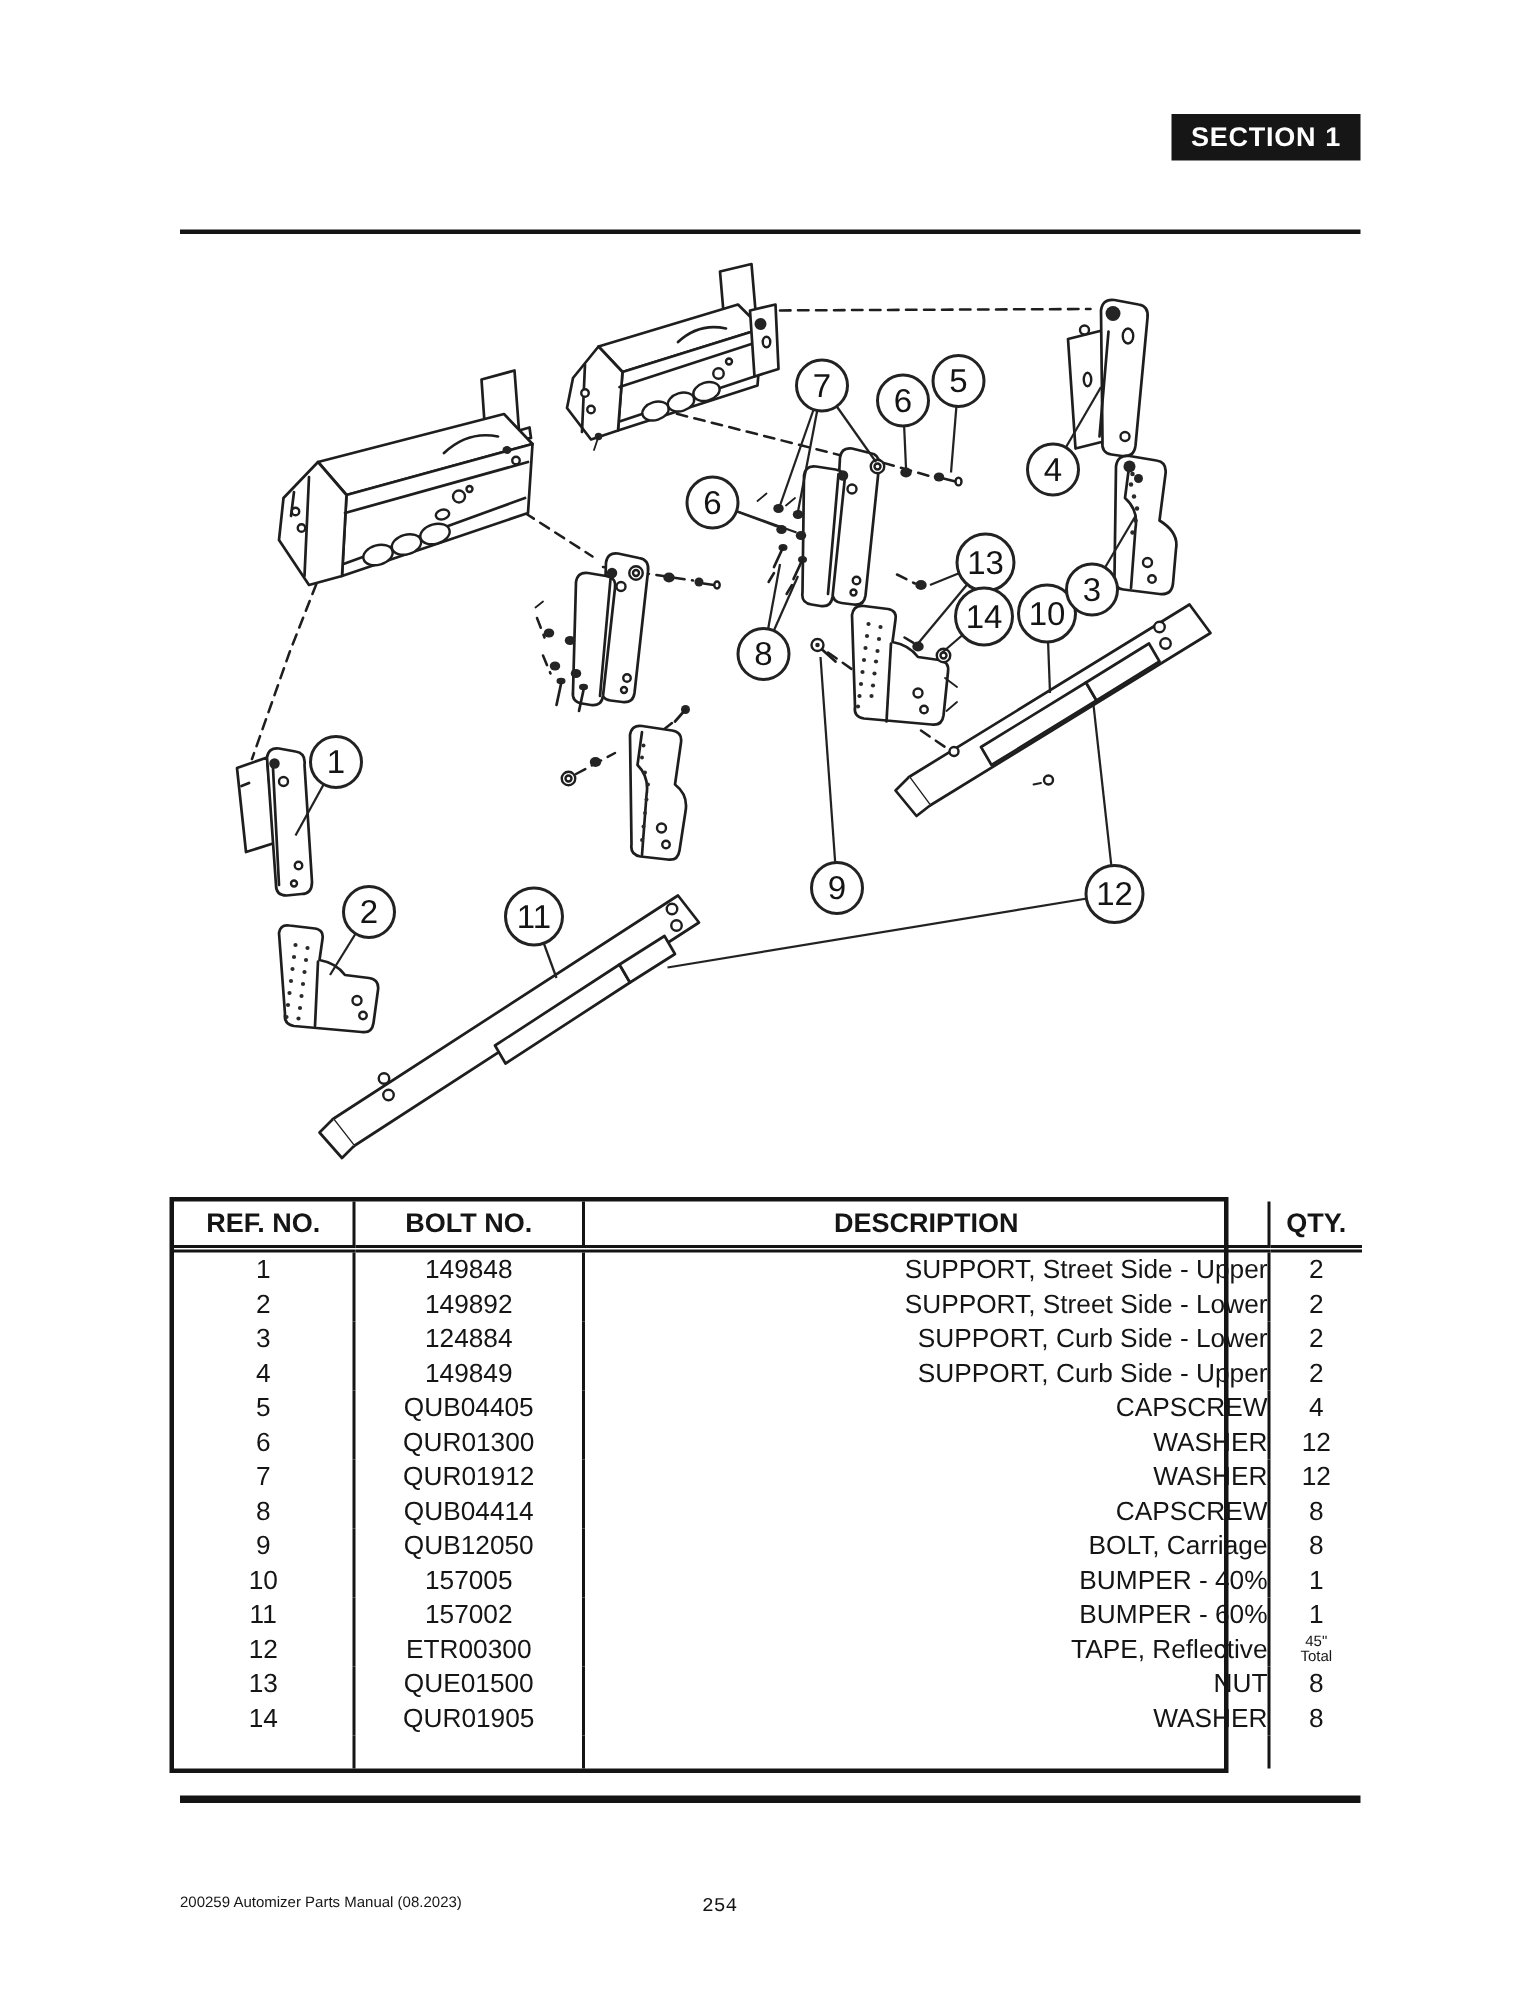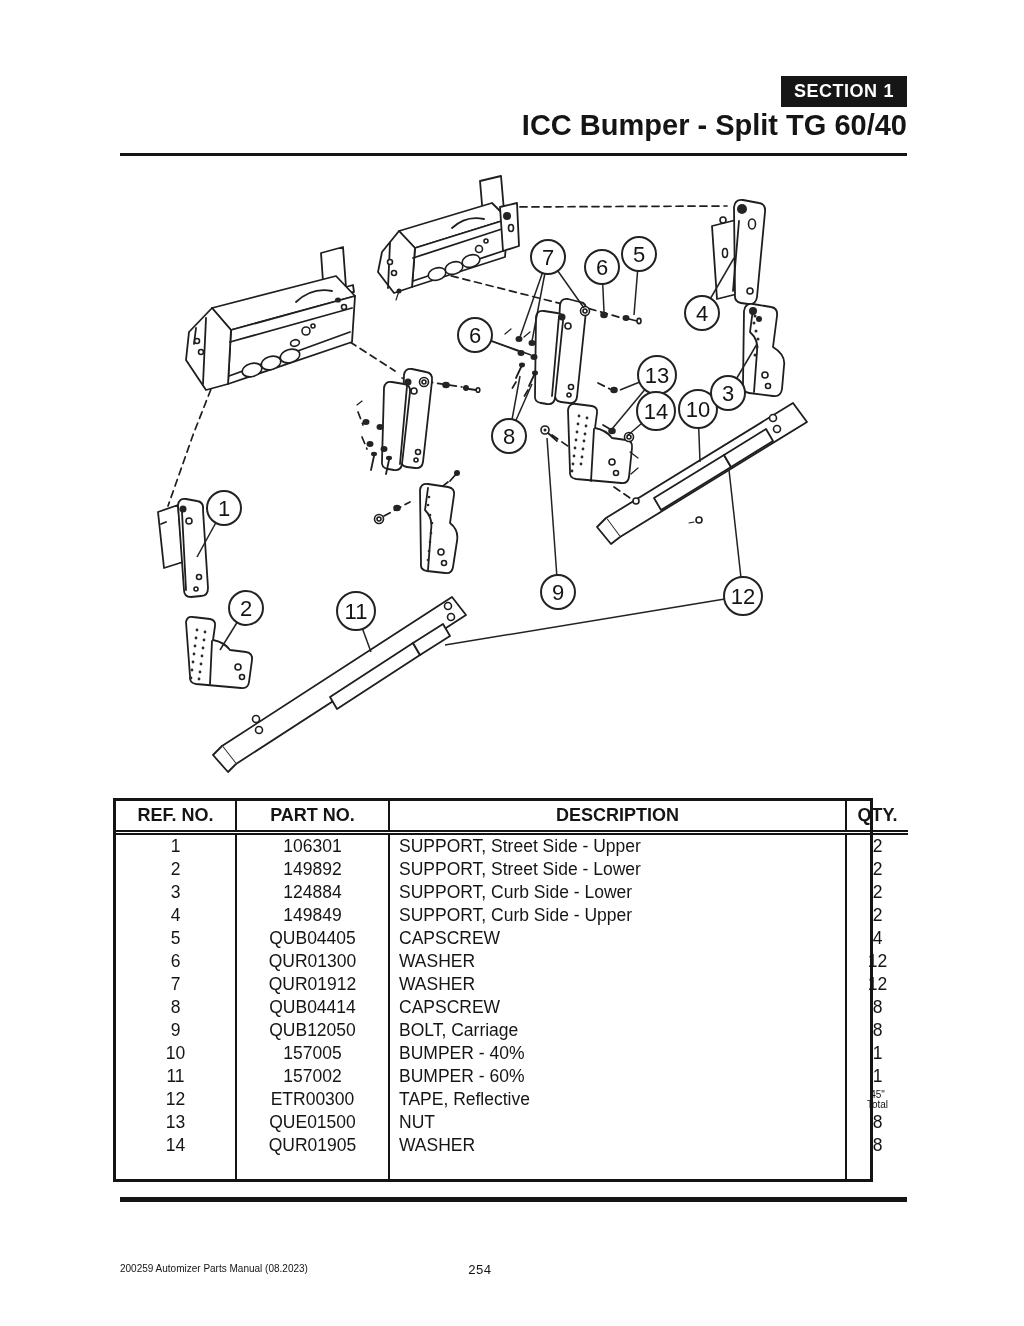--- a/index.html
+++ b/index.html
@@ -17,45 +17,44 @@
   .thin{stroke:#1e1e1e;stroke-width:1.2;fill:none;stroke-linecap:round;}
   .plate{stroke:#1e1e1e;stroke-width:1.8;fill:#ffffff;stroke-linejoin:round;}
   .dash{stroke:#1e1e1e;stroke-width:1.7;fill:none;stroke-dasharray:7 5;stroke-linecap:round;}
   .dark{fill:#242424;stroke:none;}
   .ring{stroke:#1e1e1e;stroke-width:1.6;fill:#ffffff;}
   .dot{fill:#2a2a2a;stroke:none;}
   .leader{stroke:#222;stroke-width:1.5;fill:none;}
   .co-circle{fill:#ffffff;stroke:#222;stroke-width:2;}
   .co-text{font-family:"Liberation Sans",sans-serif;font-size:22px;fill:#141414;text-anchor:middle;}
   
-  .table-wrap{position:absolute;left:113px;top:798px;width:760px;border:3px solid #141414;box-sizing:border-box;}
+  .table-wrap{position:absolute;left:113px;top:798px;width:706px;border:3px solid #141414;box-sizing:border-box;}
   table.parts{border-collapse:collapse;width:100%;table-layout:fixed;}
   table.parts th{font-size:18px;font-weight:bold;height:29px;border-bottom:5px double #141414;
         border-right:2px solid #141414;padding:0;}
   table.parts th:last-child,table.parts td:last-child{border-right:none;margin-top:44px;}
   table.parts td{font-size:17.5px;height:23px;line-height:23px;border-right:2px solid #141414;
         padding:0;text-align:center;white-space:nowrap;overflow:hidden;}
-  table.parts td.c-desc{text-align:left;padding-left:9px;}
+  table.parts td.c-desc{text-align:right;padding-left:9px;}
   table.parts tr.filler td{height:22px;}
   .qty-small{font-size:10px;line-height:10px;font-weight:normal;}
   
   .bottom-rule{position:absolute;left:120px;top:1197px;width:787px;height:5px;background:#141414;}
   .footer-left{position:absolute;left:120px;top:1263px;font-size:10px;}
   .footer-page{position:absolute;left:468px;top:1263px;font-size:13px;font-family:Liberation Mono, monospace;}
 </style>
 </head>
 <body>
 
 <div class="page">
 
   <div class="section-box">
     <span>SECTION</span>
     <span>1</span>
   </div>
-  <div class="doc-title">ICC Bumper - Split TG 60/40</div>
   <div class="title-rule"></div>
 
   <svg class="diagram-svg" viewBox="0 0 1024 1326">
 
     <g>
       <path class="dash" d="M508,207 L727,206"></path>
       <path class="dash" d="M428,270 L578,308"></path>
       <path class="dash" d="M350,342 L395,371"></path>
       <path class="dash" d="M224,356 L193,435 L168,506"></path>
       <path class="dash" d="M402,378 L462,387"></path>
@@ -381,29 +380,29 @@
     <table class="parts">
       <colgroup>
           <col style="width:120px">
           <col style="width:153px">
           <col style="width:457px">
           <col style="width:62px">
         </colgroup>
       <thead>
         <tr>
           <th>REF. NO.</th>
-          <th>PART NO.</th>
+          <th>BOLT NO.</th>
           <th>DESCRIPTION</th>
           <th>QTY.</th>
         </tr>
       </thead>
       <tbody>
           <tr>
             <td class="c-ref">1</td>
-            <td class="c-part">106301</td>
+            <td class="c-part">149848</td>
             <td class="c-desc">SUPPORT, Street Side - Upper</td>
             <td class="c-qty">2</td>
           </tr>
           <tr>
             <td class="c-ref">2</td>
             <td class="c-part">149892</td>
             <td class="c-desc">SUPPORT, Street Side - Lower</td>
             <td class="c-qty">2</td>
           </tr>
           <tr>

